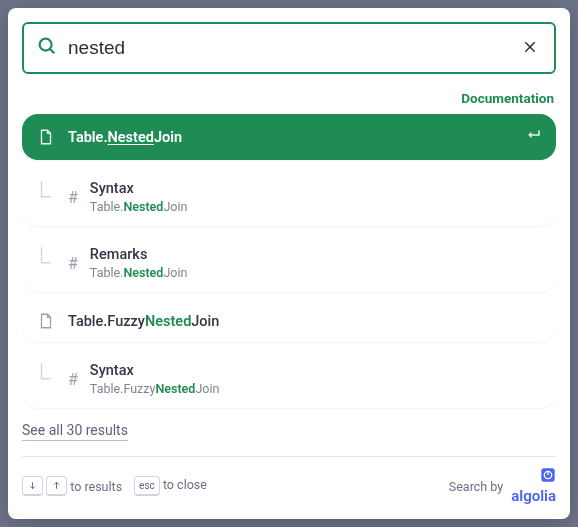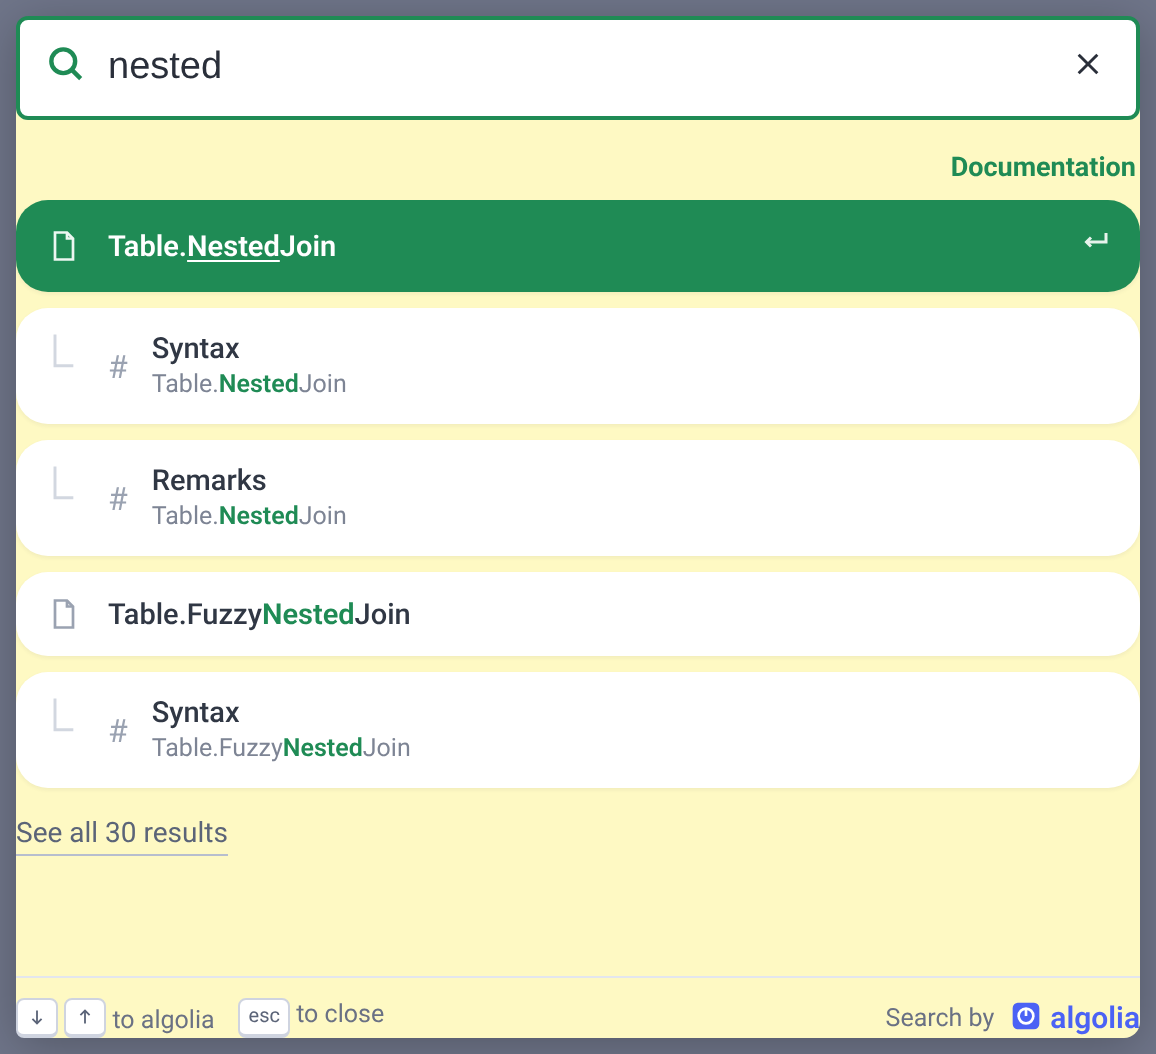--- a/index.html
+++ b/index.html
@@ -7,25 +7,26 @@
     font-family: -apple-system, BlinkMacSystemFont, "Segoe UI", Roboto, sans-serif;
     background: #6f7589;
     width: 578px;
     height: 527px;
     overflow: hidden;
     position: relative;
   }
   .modal {
     position: absolute;
     top: 8px; left: 8px; right: 8px; bottom: 8px;
-    background: #fef9c3;
+    background: #ffffff;
     border-radius: 8px;
     box-shadow: 0 4px 24px rgba(0,0,0,0.25);
     display: flex;
     flex-direction: column;
+    padding: 14px;
   }
   .searchbox {
     display: flex;
     align-items: center;
     border: 2px solid #1f8b55;
     border-radius: 6px;
     padding: 6px 12px;
     background: #fff;
     gap: 10px;
     height: 52px;
@@ -109,21 +110,21 @@
   .footer .hints { display:flex; align-items:center; gap:12px; }
   .footer .kbd {
     display:inline-flex; align-items:center; justify-content:center;
     min-width:20px; height:20px; padding:0 4px;
     border:1px solid #cfd4e0; border-bottom-width:2px;
     border-radius:4px; background:#fff;
     font-size:10px; color:#5b6478;
   }
   .footer .kbd svg { width:11px; height:11px; stroke:#5b6478; fill:none; stroke-width:2;}
   .footer .brand { display:flex; align-items:center; gap:8px; color:#6a7184;}
-  .footer .brand .logo { color:#4b62f5; display:flex; align-items:flex-start; gap:4px;}
+  .footer .brand .logo { color:#4b62f5; display:flex; align-items:flex-end; gap:4px;flex-direction:column;}
   .footer .brand .logo svg { width:16px; height:16px; }
   .footer .brand .word { font-size:15px; font-weight:600; color:#4b62f5; letter-spacing:0; }
 </style>
 </head>
 <body>
 
 <div class="modal">
 
   <div class="searchbox">
     <span class="search-icon">
@@ -237,21 +238,21 @@
               <path d="M12 5v14"></path>
               <path d="M7 14l5 5 5-5"></path>
             </svg>
         </span>
         <span class="kbd">
           <svg viewBox="0 0 24 24">
               <path d="M12 19V5"></path>
               <path d="M7 10l5-5 5 5"></path>
             </svg>
         </span>
-        <span>to algolia</span>
+        <span>to results</span>
       </span>
       <span>
         <span class="kbd">esc</span>
         <span>to close</span>
       </span>
     </div>
     <div class="brand">
       <span>Search by</span>
       <span class="logo">
         <svg viewBox="0 0 24 24">

